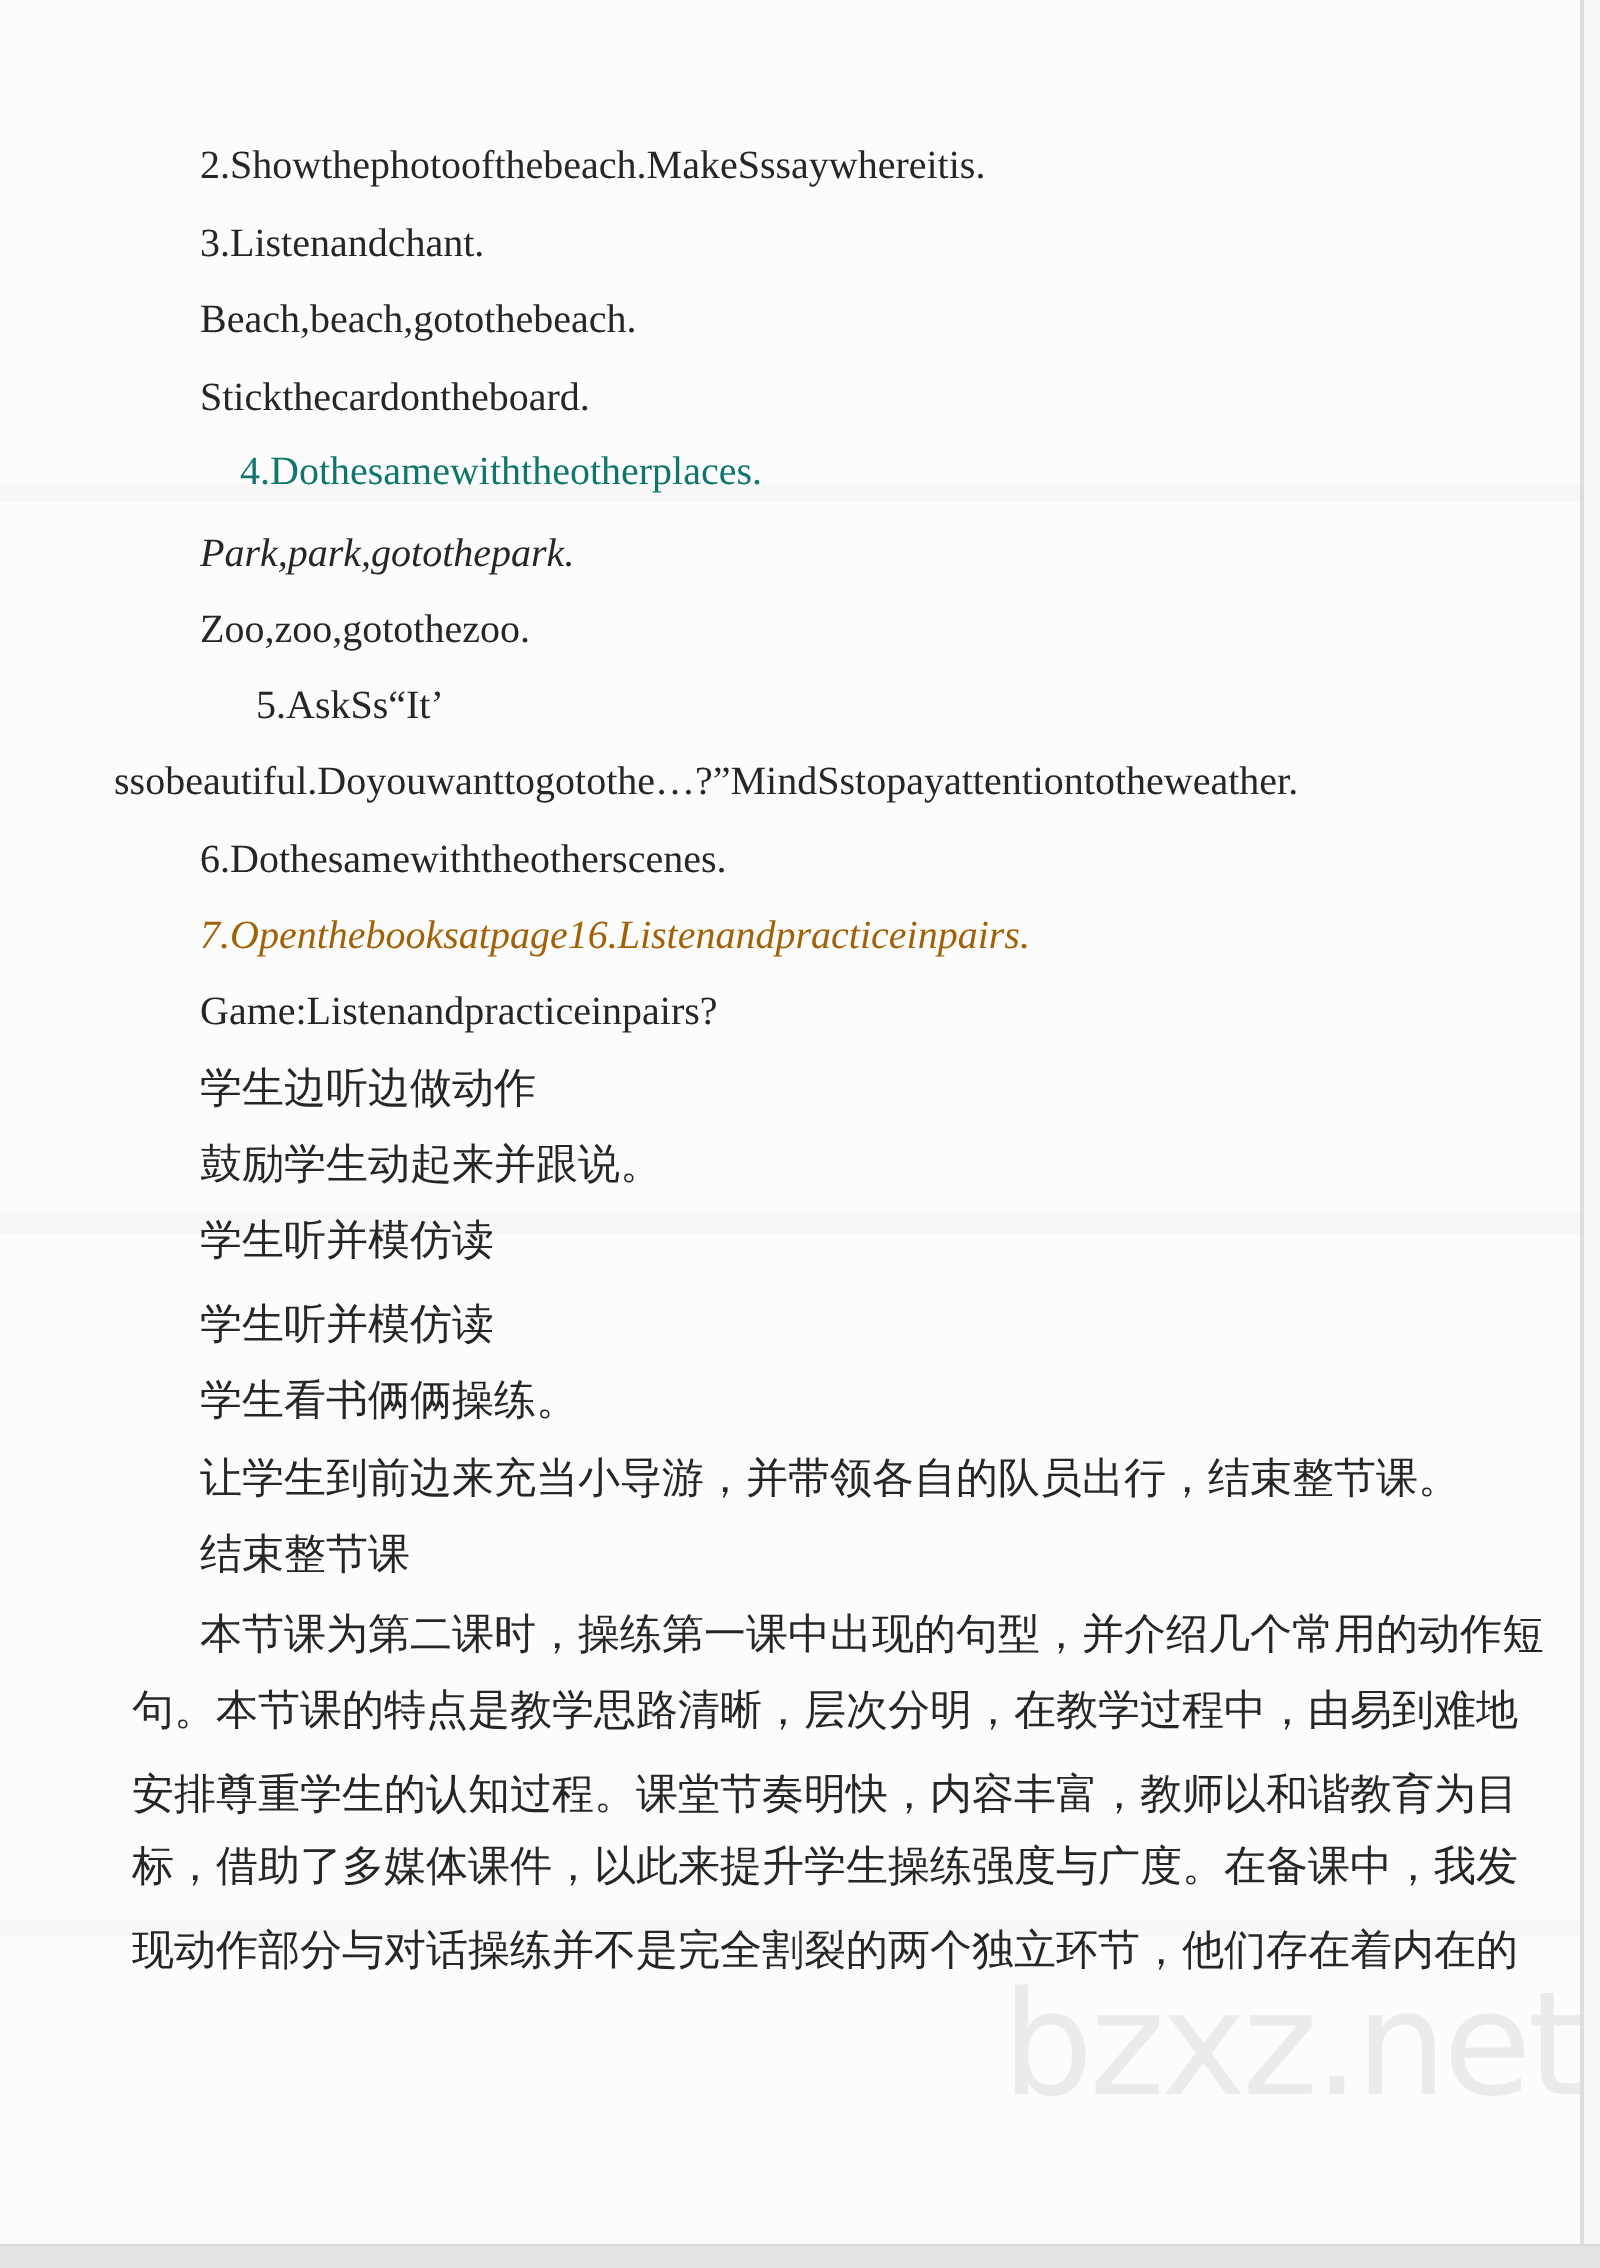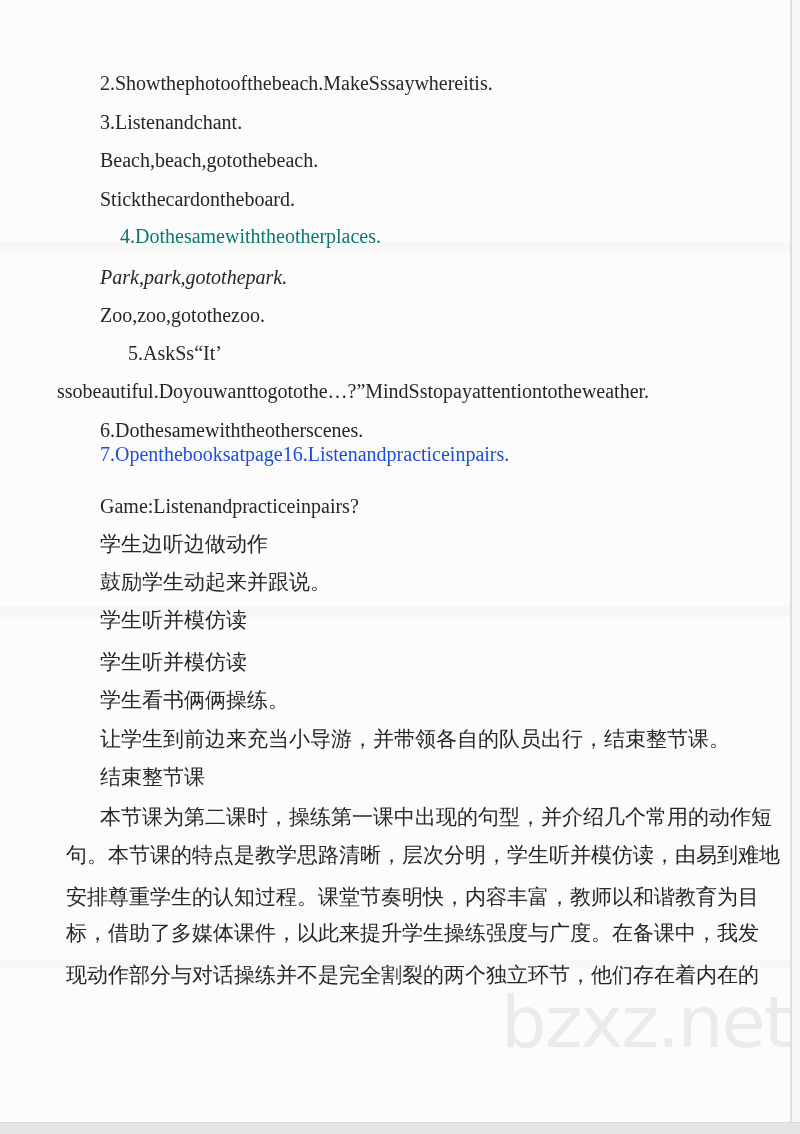--- a/index.html
+++ b/index.html
@@ -102,31 +102,31 @@
       <div class="text-line en" style="top: 70px; left: 100px; color: rgb(38, 38, 38);">2.Showthephotoofthebeach.MakeSssaywhereitis.</div>
       <div class="text-line en" style="top: 109px; left: 100px; color: rgb(38, 38, 38);">3.Listenandchant.</div>
       <div class="text-line en" style="top: 147px; left: 100px; color: rgb(38, 38, 38);">Beach,beach,gotothebeach.</div>
       <div class="text-line en" style="top: 186px; left: 100px; color: rgb(38, 38, 38);">Stickthecardontheboard.</div>
       <div class="text-line en" style="top: 223px; left: 100px; color: #0f766e; margin-left: 20px;">4.Dothesamewiththeotherplaces.</div>
       <div class="text-line en" style="top: 264px; left: 100px; color: rgb(38, 38, 38); font-style: italic;">Park,park,gotothepark.</div>
       <div class="text-line en" style="top: 302px; left: 100px; color: rgb(38, 38, 38);">Zoo,zoo,gotothezoo.</div>
       <div class="text-line en" style="top: 340px; left: 100px; color: rgb(38, 38, 38); margin-left: 28px;">5.AskSs“It’</div>
       <div class="text-line en" style="top: 378px; left: 57px; color: rgb(38, 38, 38);">ssobeautiful.Doyouwanttogotothe…?”MindSstopayattentiontotheweather.</div>
       <div class="text-line en" style="top: 417px; left: 100px; color: rgb(38, 38, 38);">6.Dothesamewiththeotherscenes.</div>
-      <div class="text-line en" style="top: 441px; left: 100px; color: #1d4ed8;">7.Openthebooksatpage16.Listenandpracticeinpairs.</div>
+      <div class="text-line en" style="top: 455px; left: 100px; color: #a16207; font-style: italic;">7.Openthebooksatpage16.Listenandpracticeinpairs.</div>
       <div class="text-line en" style="top: 493px; left: 100px; color: rgb(38, 38, 38);">Game:Listenandpracticeinpairs?</div>
       <div class="text-line zh" style="top: 531px; left: 100px; color: rgb(38, 38, 38);">学生边听边做动作</div>
       <div class="text-line zh" style="top: 569px; left: 100px; color: rgb(38, 38, 38);">鼓励学生动起来并跟说。</div>
       <div class="text-line zh" style="top: 607px; left: 100px; color: rgb(38, 38, 38);">学生听并模仿读</div>
       <div class="text-line zh" style="top: 649px; left: 100px; color: rgb(38, 38, 38);">学生听并模仿读</div>
       <div class="text-line zh" style="top: 687px; left: 100px; color: rgb(38, 38, 38);">学生看书俩俩操练。</div>
       <div class="text-line zh" style="top: 726px; left: 100px; color: rgb(38, 38, 38);">让学生到前边来充当小导游，并带领各自的队员出行，结束整节课。</div>
       <div class="text-line zh" style="top: 764px; left: 100px; color: rgb(38, 38, 38);">结束整节课</div>
       <div class="text-line zh" style="top: 804px; left: 100px; color: rgb(38, 38, 38);">本节课为第二课时，操练第一课中出现的句型，并介绍几个常用的动作短</div>
-      <div class="text-line zh" style="top: 842px; left: 66px; color: rgb(38, 38, 38);">句。本节课的特点是教学思路清晰，层次分明，学生听并模仿读，由易到难地</div>
+      <div class="text-line zh" style="top: 842px; left: 66px; color: rgb(38, 38, 38);">句。本节课的特点是教学思路清晰，层次分明，在教学过程中，由易到难地</div>
       <div class="text-line zh" style="top: 884px; left: 66px; color: rgb(38, 38, 38);">安排尊重学生的认知过程。课堂节奏明快，内容丰富，教师以和谐教育为目</div>
       <div class="text-line zh" style="top: 920px; left: 66px; color: rgb(38, 38, 38);">标，借助了多媒体课件，以此来提升学生操练强度与广度。在备课中，我发</div>
       <div class="text-line zh" style="top: 962px; left: 66px; color: rgb(38, 38, 38);">现动作部分与对话操练并不是完全割裂的两个独立环节，他们存在着内在的</div>
     </div>
 
   <div class="page-right-line"></div>
   <div class="page-right-gutter"></div>
   <div class="page-bottom-strip"></div>
 
 </div>

